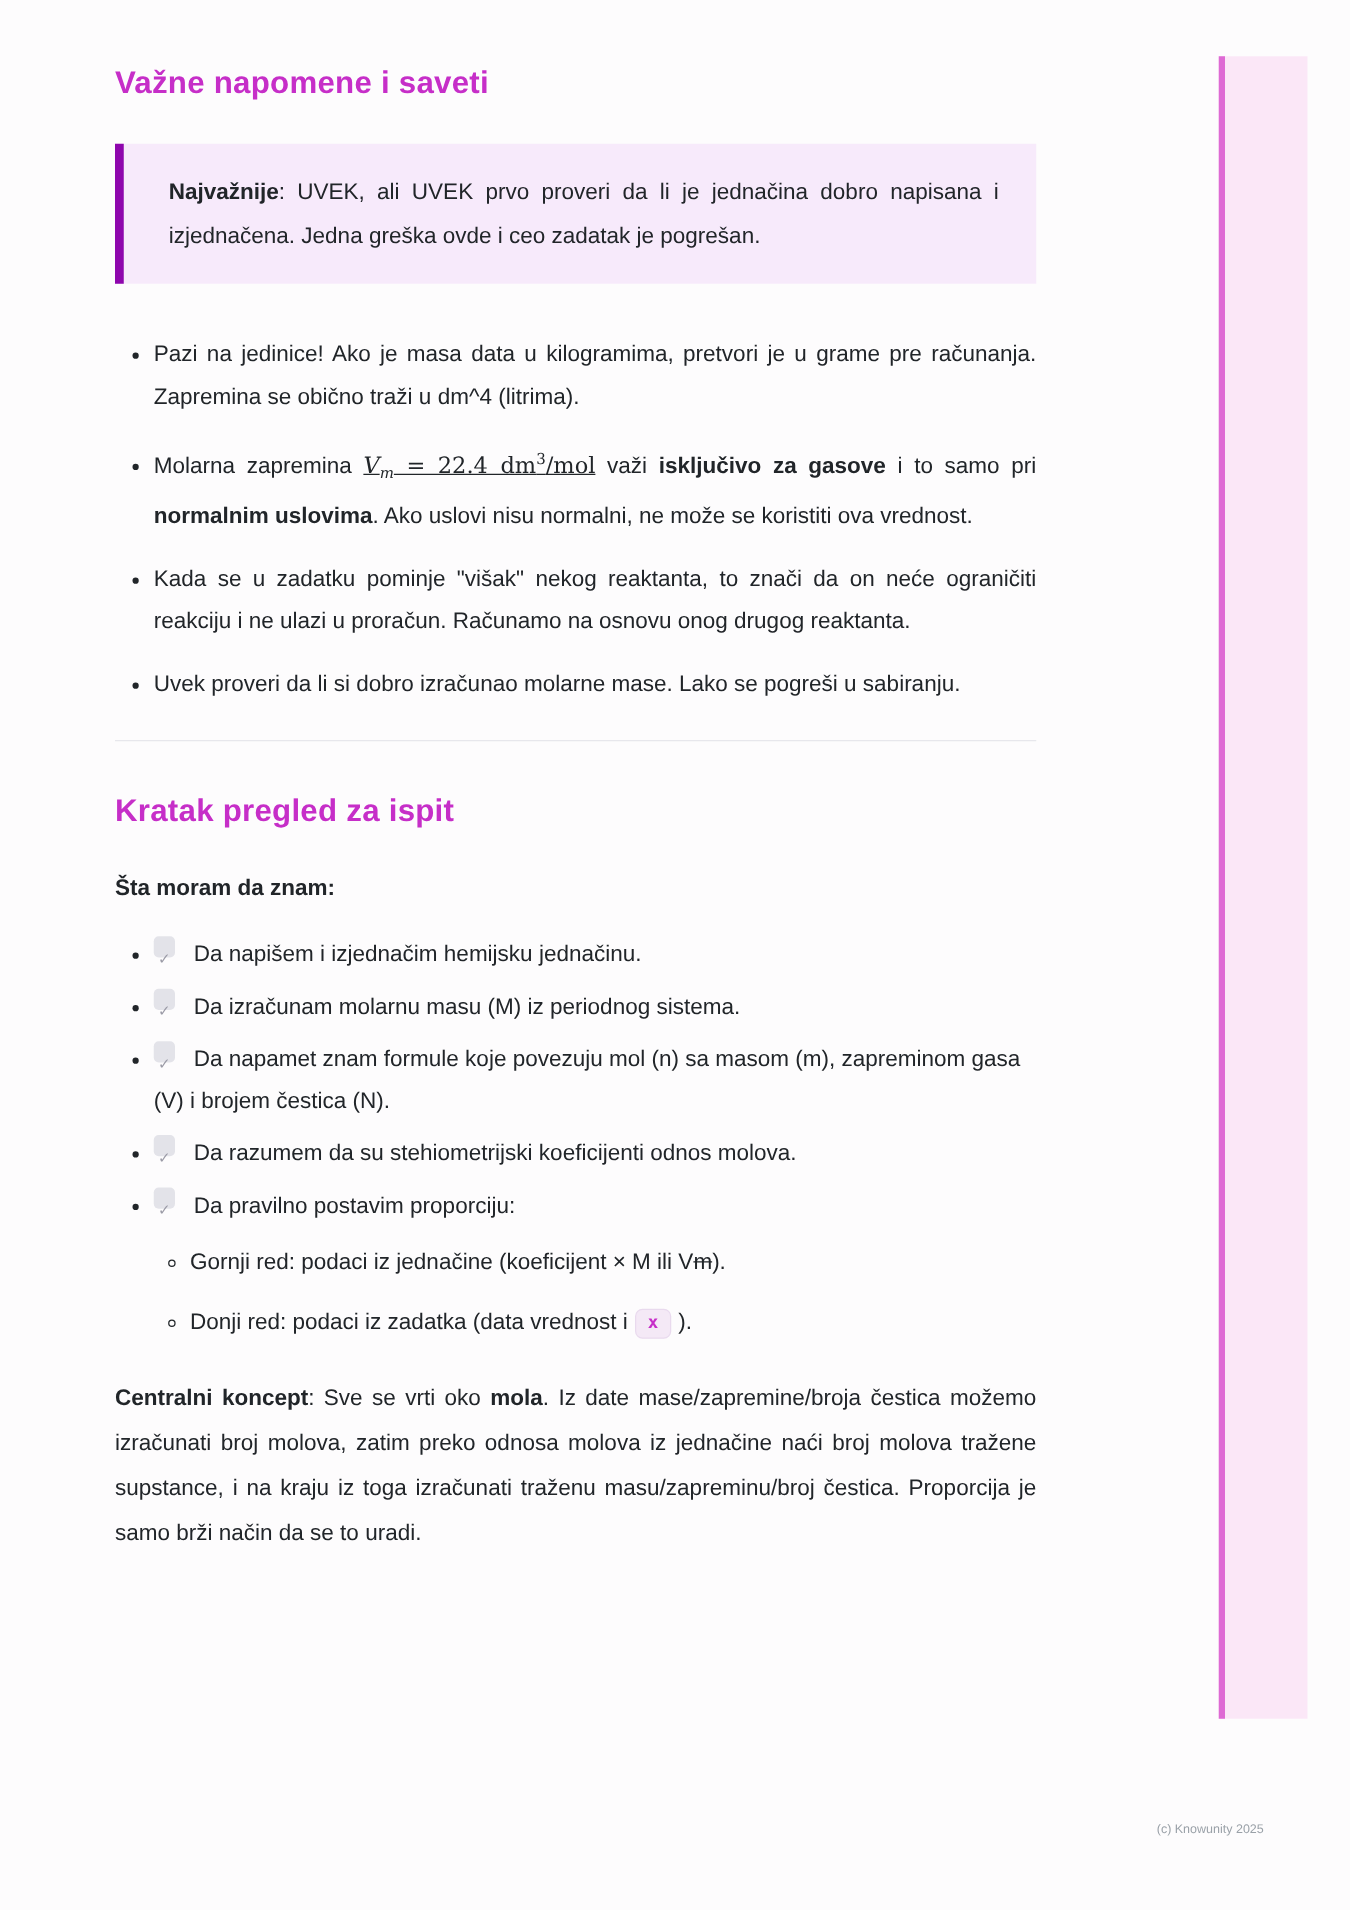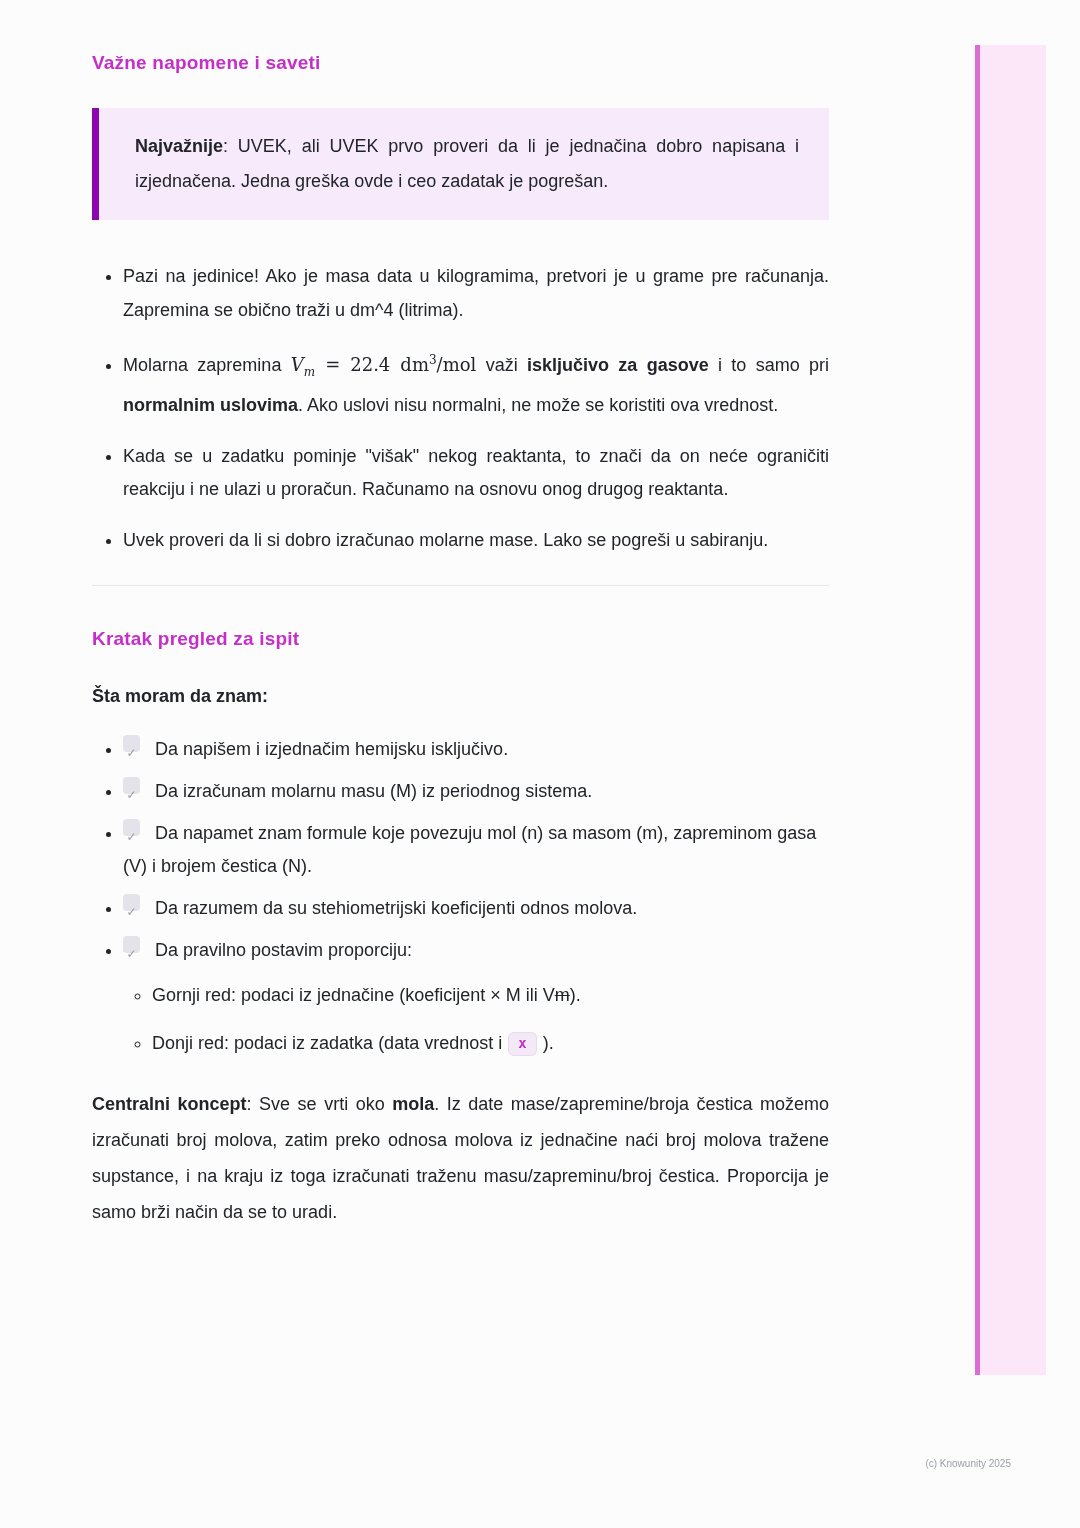--- a/index.html
+++ b/index.html
@@ -20,32 +20,32 @@
     width:1080px;height:1528px;position:relative;overflow:hidden;
     background:#fdfcfd;color:var(--text);
     font-family:"Liberation Sans",sans-serif;
   }
   .side-strip{
     position:absolute;left:975px;top:45px;width:66px;height:1330px;
     background:var(--strip-bg);border-left:5px solid var(--strip-line);
   }
   .content{position:absolute;left:92px;top:52px;width:737px;}
   .section-title{
-    font-size:19px;font-weight:700;color:var(--accent);
+    font-size:25px;font-weight:700;color:var(--accent);
     margin:0 0 34px 0;letter-spacing:.2px;
   }
   .section-title.second{margin-top:42px;margin-bottom:30px;}
   .callout{
     background:var(--callout-bg);border-left:7px solid var(--callout-border);
     padding:21px 30px 21px 36px;margin-bottom:40px;
   }
   .callout p{margin:0;font-size:18px;line-height:35px;text-align:justify;}
   .notes-list{margin:0;padding-left:31px;font-size:18px;line-height:33.5px;list-style:disc;}
   .notes-list li{margin-bottom:17px;text-align:justify;}
-  .math{font-family:"DejaVu Serif",serif;}
+  .math{font-family:"DejaVu Serif",serif;text-decoration:underline;}
   .math .mvar{font-style:italic;}
   .math sub{font-size:12px;font-style:italic;}
   .math sup{font-size:12px;}
   .divider{border:none;border-top:1px solid var(--divider);margin:28px 0 0 0;}
   .subtitle{font-size:18px;font-weight:700;margin:36px 0 26px 0;}
   .checklist{margin:0;padding-left:31px;font-size:18px;line-height:33px;list-style:disc;}
   .checklist > li{margin-bottom:9px;}
   .checkbox{
     display:inline-block;width:17px;height:17px;background:var(--checkbox-bg);
     border-radius:4px;margin-right:15px;vertical-align:-2px;text-align:center;
@@ -87,21 +87,21 @@
       </ul>
     </section>
 
     <hr class="divider">
 
     <section>
       <h1 class="section-title second">Kratak pregled za ispit</h1>
       <p class="subtitle">Šta moram da znam:</p>
 
       <ul class="checklist">
-        <li><span class="checkbox"><span class="check">✓</span></span><span>Da napišem i izjednačim hemijsku isključivo.</span></li>
+        <li><span class="checkbox"><span class="check">✓</span></span><span>Da napišem i izjednačim hemijsku jednačinu.</span></li>
         <li><span class="checkbox"><span class="check">✓</span></span><span>Da izračunam molarnu masu (M) iz periodnog sistema.</span></li>
         <li><span class="checkbox"><span class="check">✓</span></span><span>Da napamet znam formule koje povezuju mol (n) sa masom (m), zapreminom gasa (V) i brojem čestica (N).</span></li>
         <li><span class="checkbox"><span class="check">✓</span></span><span>Da razumem da su stehiometrijski koeficijenti odnos molova.</span></li>
         <li><span class="checkbox"><span class="check">✓</span></span><span>Da pravilno postavim proporciju:</span>
           <ul class="sub-list">
             <li><span>Gornji red: podaci iz jednačine (koeficijent × M ili V</span><s>m</s><span>).</span></li>
             <li><span>Donji red: podaci iz zadatka (data vrednost i</span><span class="code-badge">x</span><span>).</span></li>
           </ul>
         </li>
       </ul>

